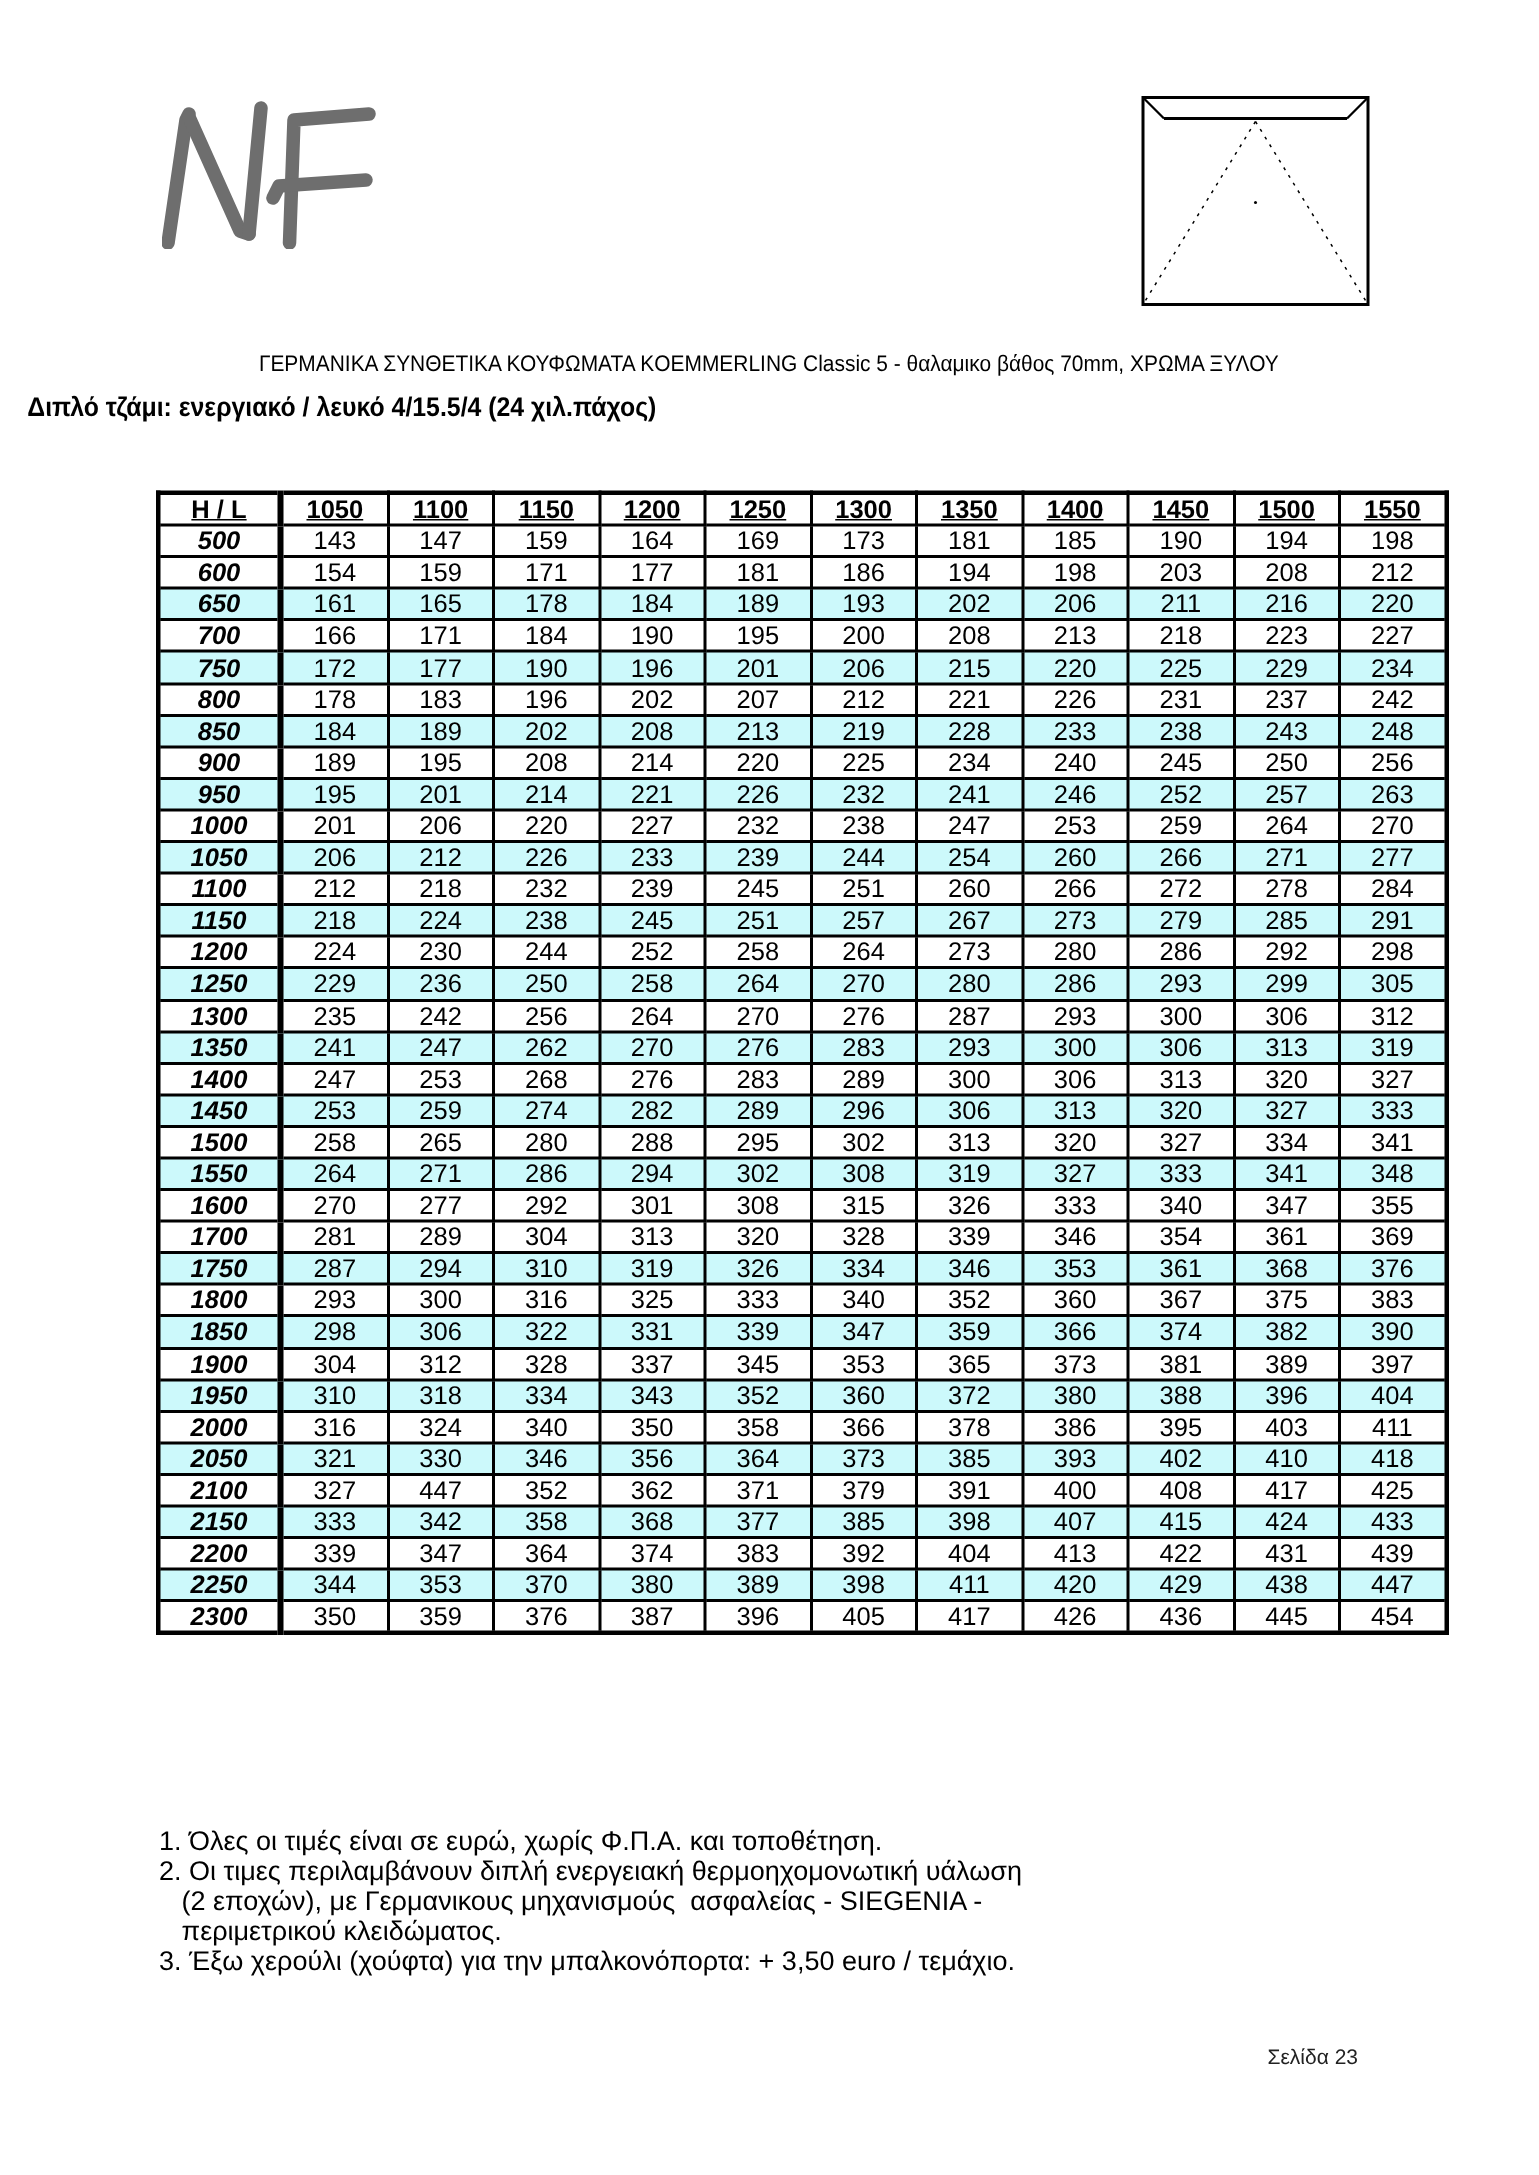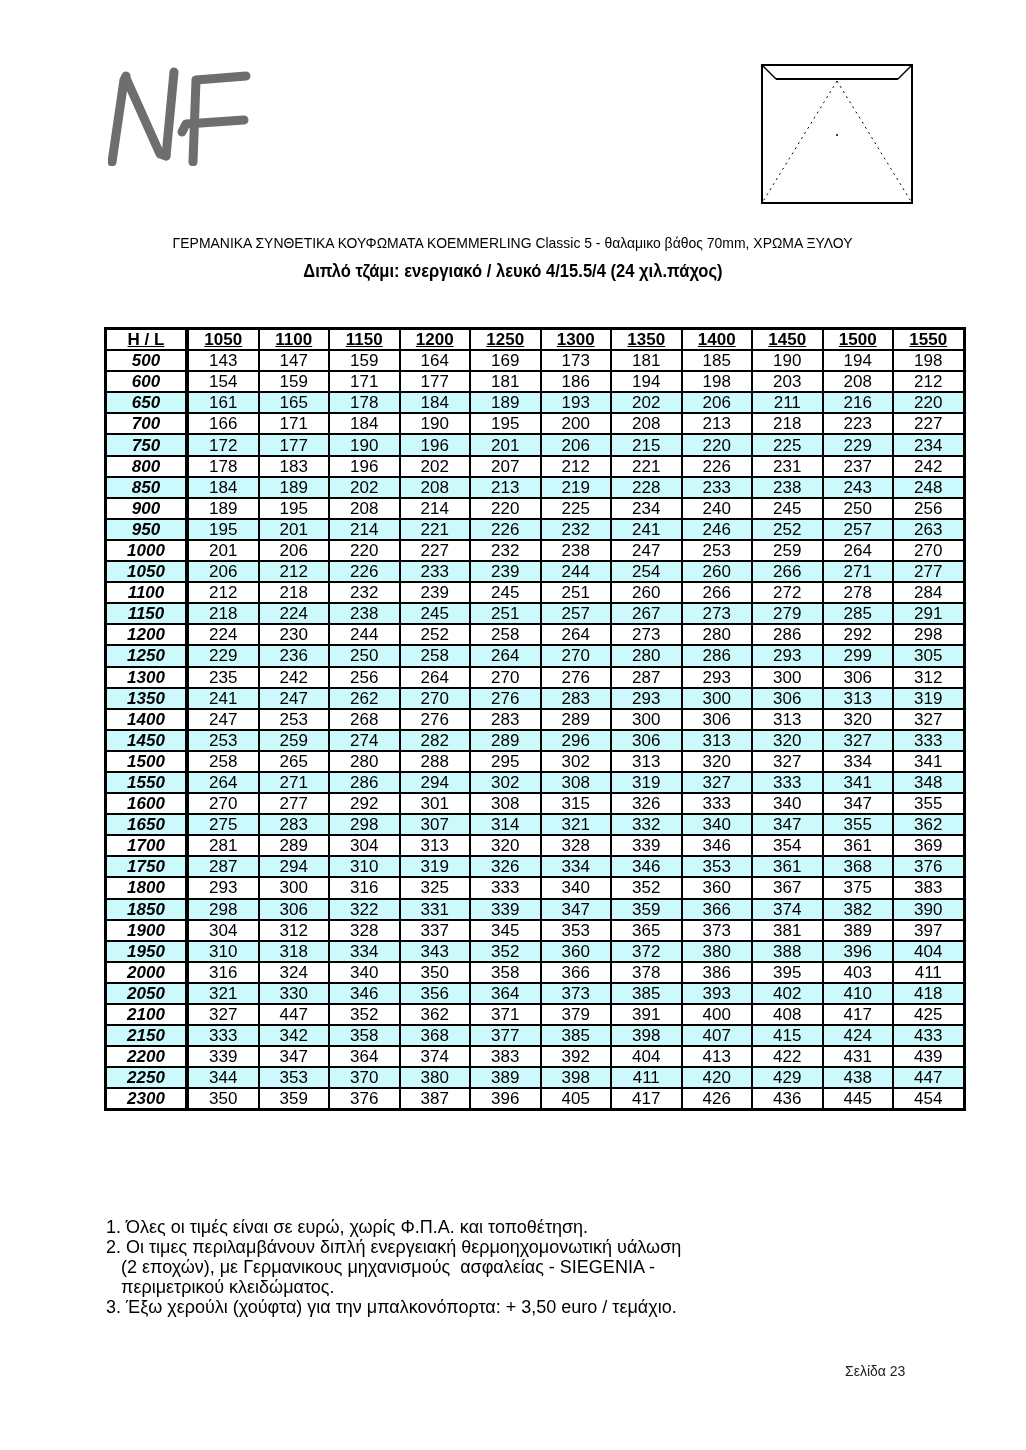--- a/index.html
+++ b/index.html
@@ -3,21 +3,21 @@
 <meta charset="utf-8">
 <style>
   html, body { margin: 0; padding: 0; background: #ffffff; }
   body { width: 1026px; height: 1450px; position: relative; overflow: hidden;
          font-family: "Liberation Sans", sans-serif; color: #000; }
   .logo { position: absolute; left: 108px; top: 66px; width: 150px; height: 100px; }
   .window-icon { position: absolute; left: 760px; top: 63px; width: 156px; height: 142px; }
   .title1 { position: absolute; left: 0; width: 1026px; top: 234px; text-align: center;
             font-size: 15px; letter-spacing: 0; }
   .title1 span { display: inline-block; transform: scaleX(0.93); transform-origin: center; }
-  .title2 { position: absolute; left: 0; width: 1026px; top: 261px; text-align: center;
+  .title2 { position: absolute; left: 0; width: 1026px; top: 261px; text-align: left;
             font-size: 18px; font-weight: bold; }
   .title2 span { display: inline-block; transform: scaleX(0.92); transform-origin: center; }
 
   table.price { position: absolute; left: 104px; top: 327px; border-collapse: collapse;
                 border: 3px solid #000; }
   table.price th, table.price td { border: 2px solid #000; padding: 0; height: 19.1px;
                 text-align: center; font-size: 17px; line-height: 17px; width: 68.5px; }
   table.price th { font-weight: bold; text-decoration: underline; background: #fff; font-size: 17px; }
   table.price th.corner, table.price td.rowhead { width: 78px; border-right: 4px solid #000; }
   table.price td.rowhead { font-weight: bold; font-style: italic; }
@@ -374,34 +374,20 @@
         <td>292</td>
         <td>301</td>
         <td>308</td>
         <td>315</td>
         <td>326</td>
         <td>333</td>
         <td>340</td>
         <td>347</td>
         <td>355</td>
       </tr>
-      <tr class="alt">
-        <td class="rowhead">1650</td>
-        <td>275</td>
-        <td>283</td>
-        <td>298</td>
-        <td>307</td>
-        <td>314</td>
-        <td>321</td>
-        <td>332</td>
-        <td>340</td>
-        <td>347</td>
-        <td>355</td>
-        <td>362</td>
-      </tr>
       <tr class="plain">
         <td class="rowhead">1700</td>
         <td>281</td>
         <td>289</td>
         <td>304</td>
         <td>313</td>
         <td>320</td>
         <td>328</td>
         <td>339</td>
         <td>346</td>

